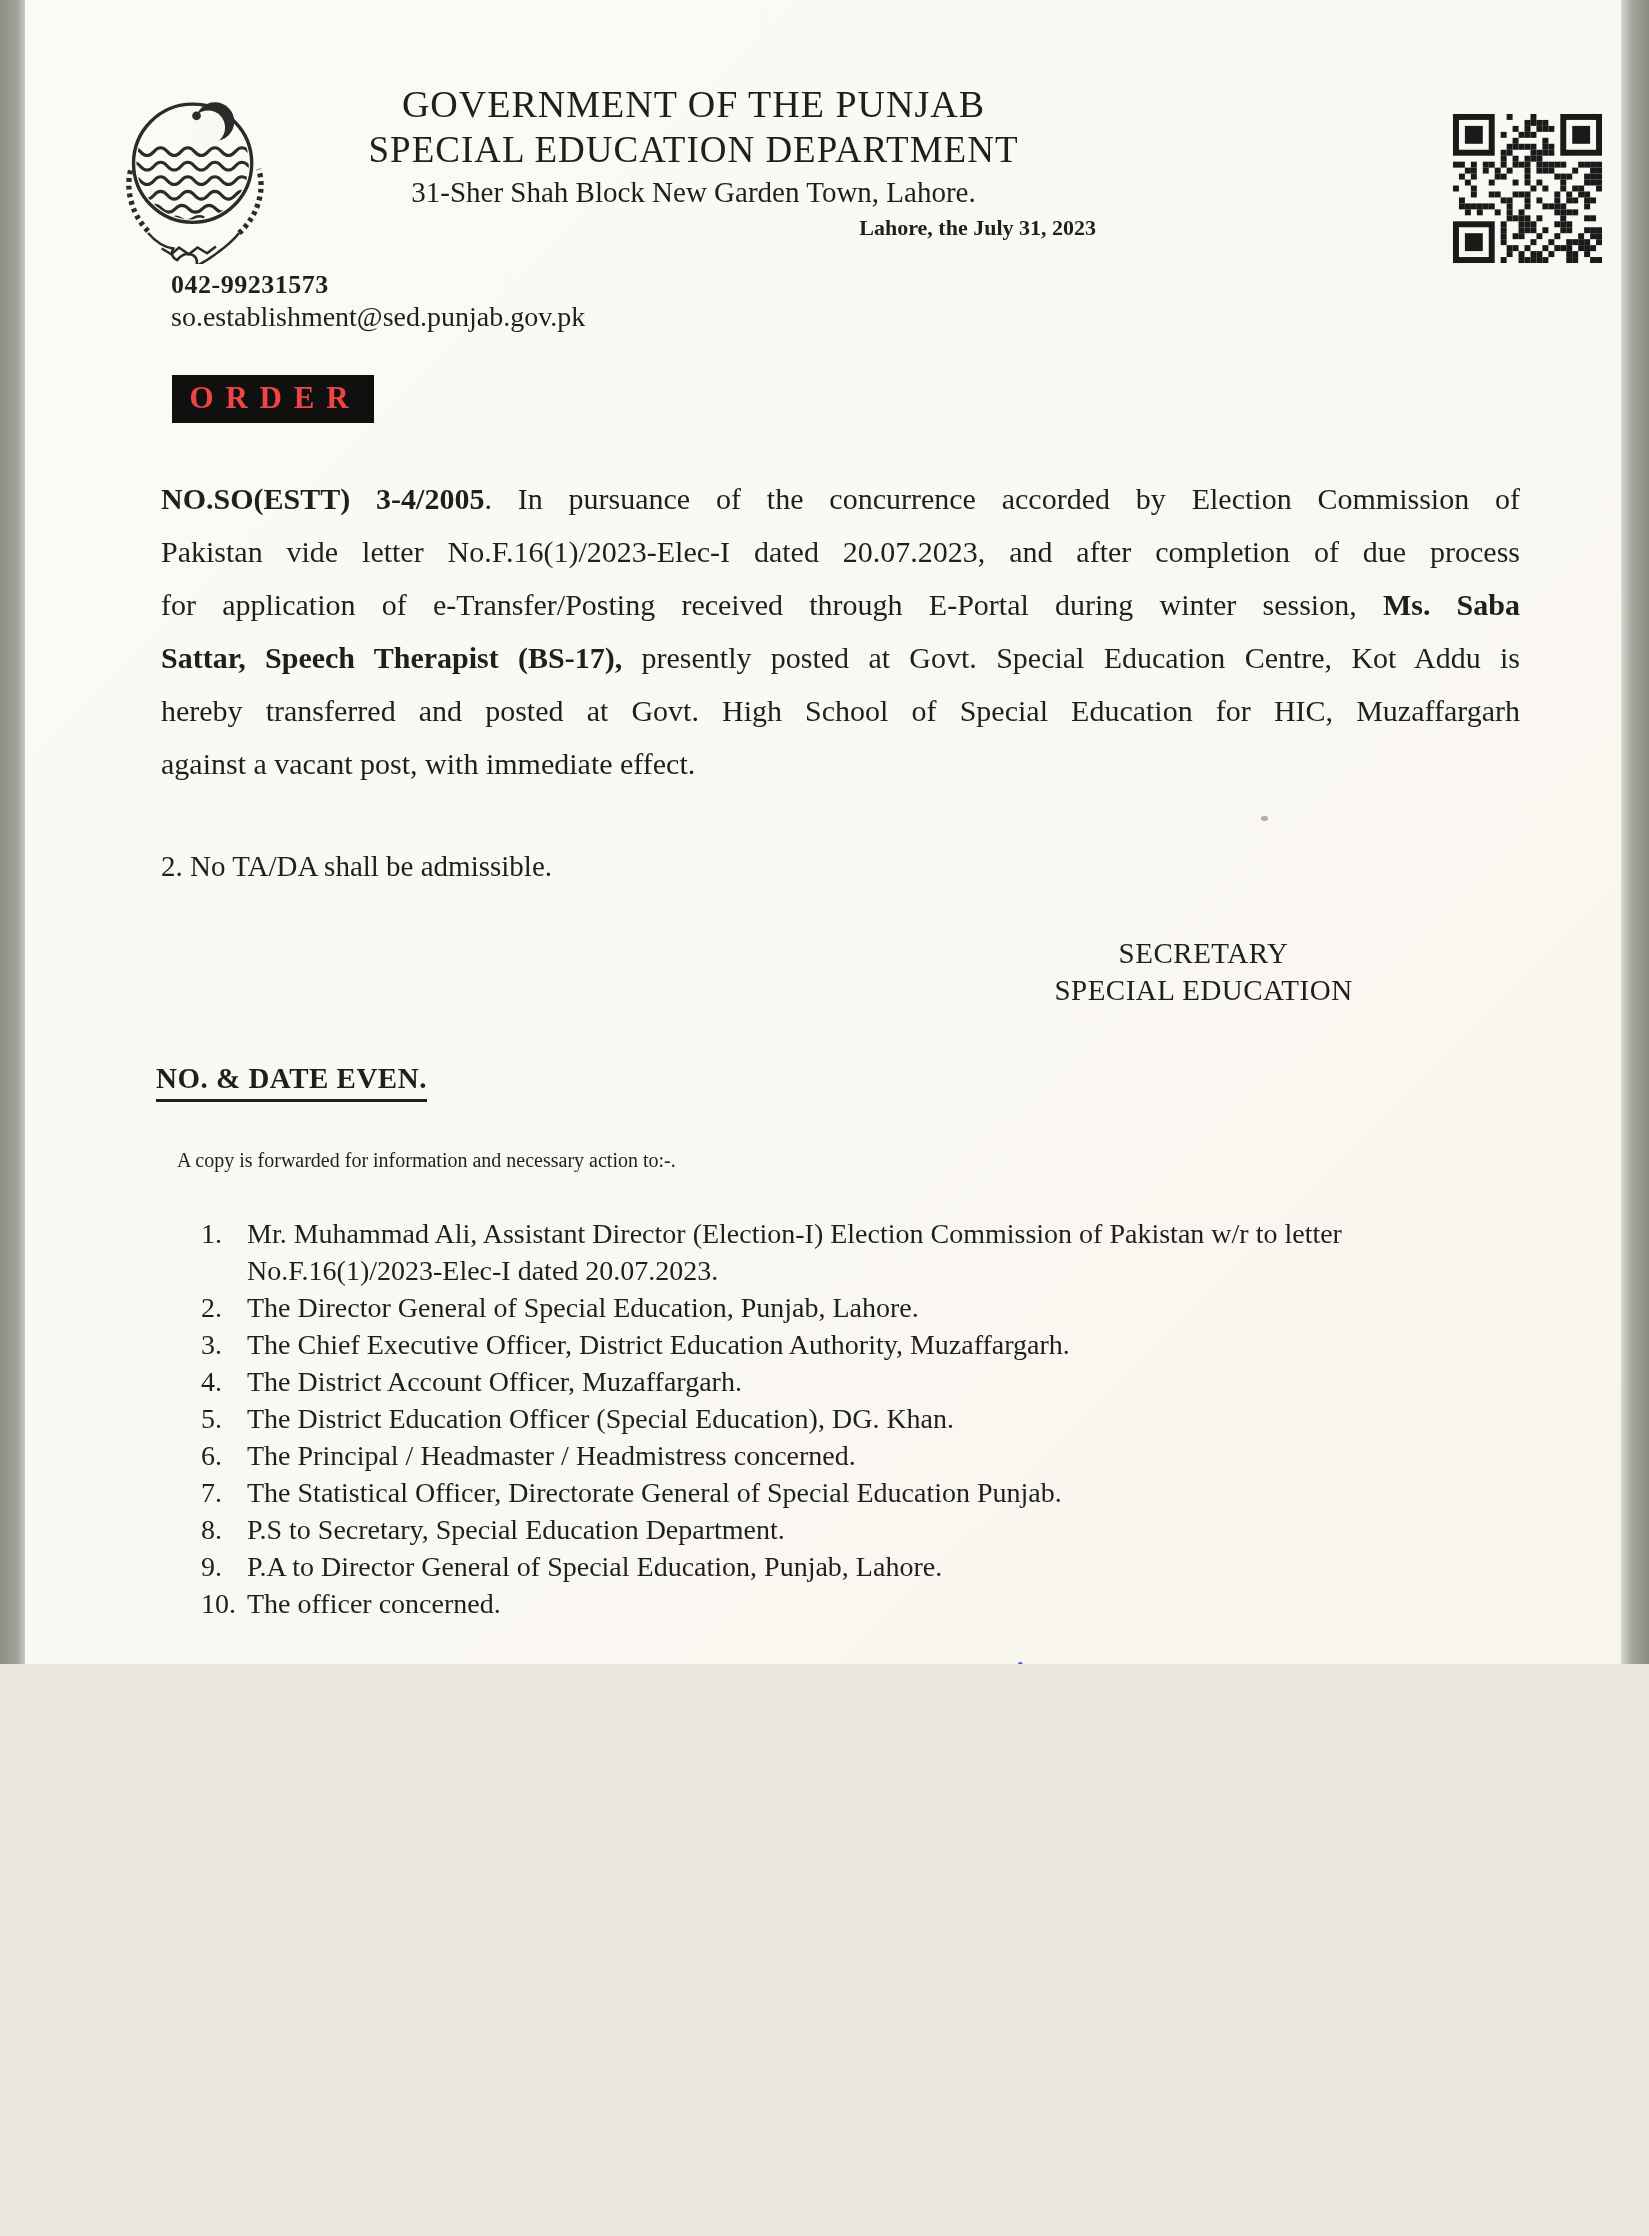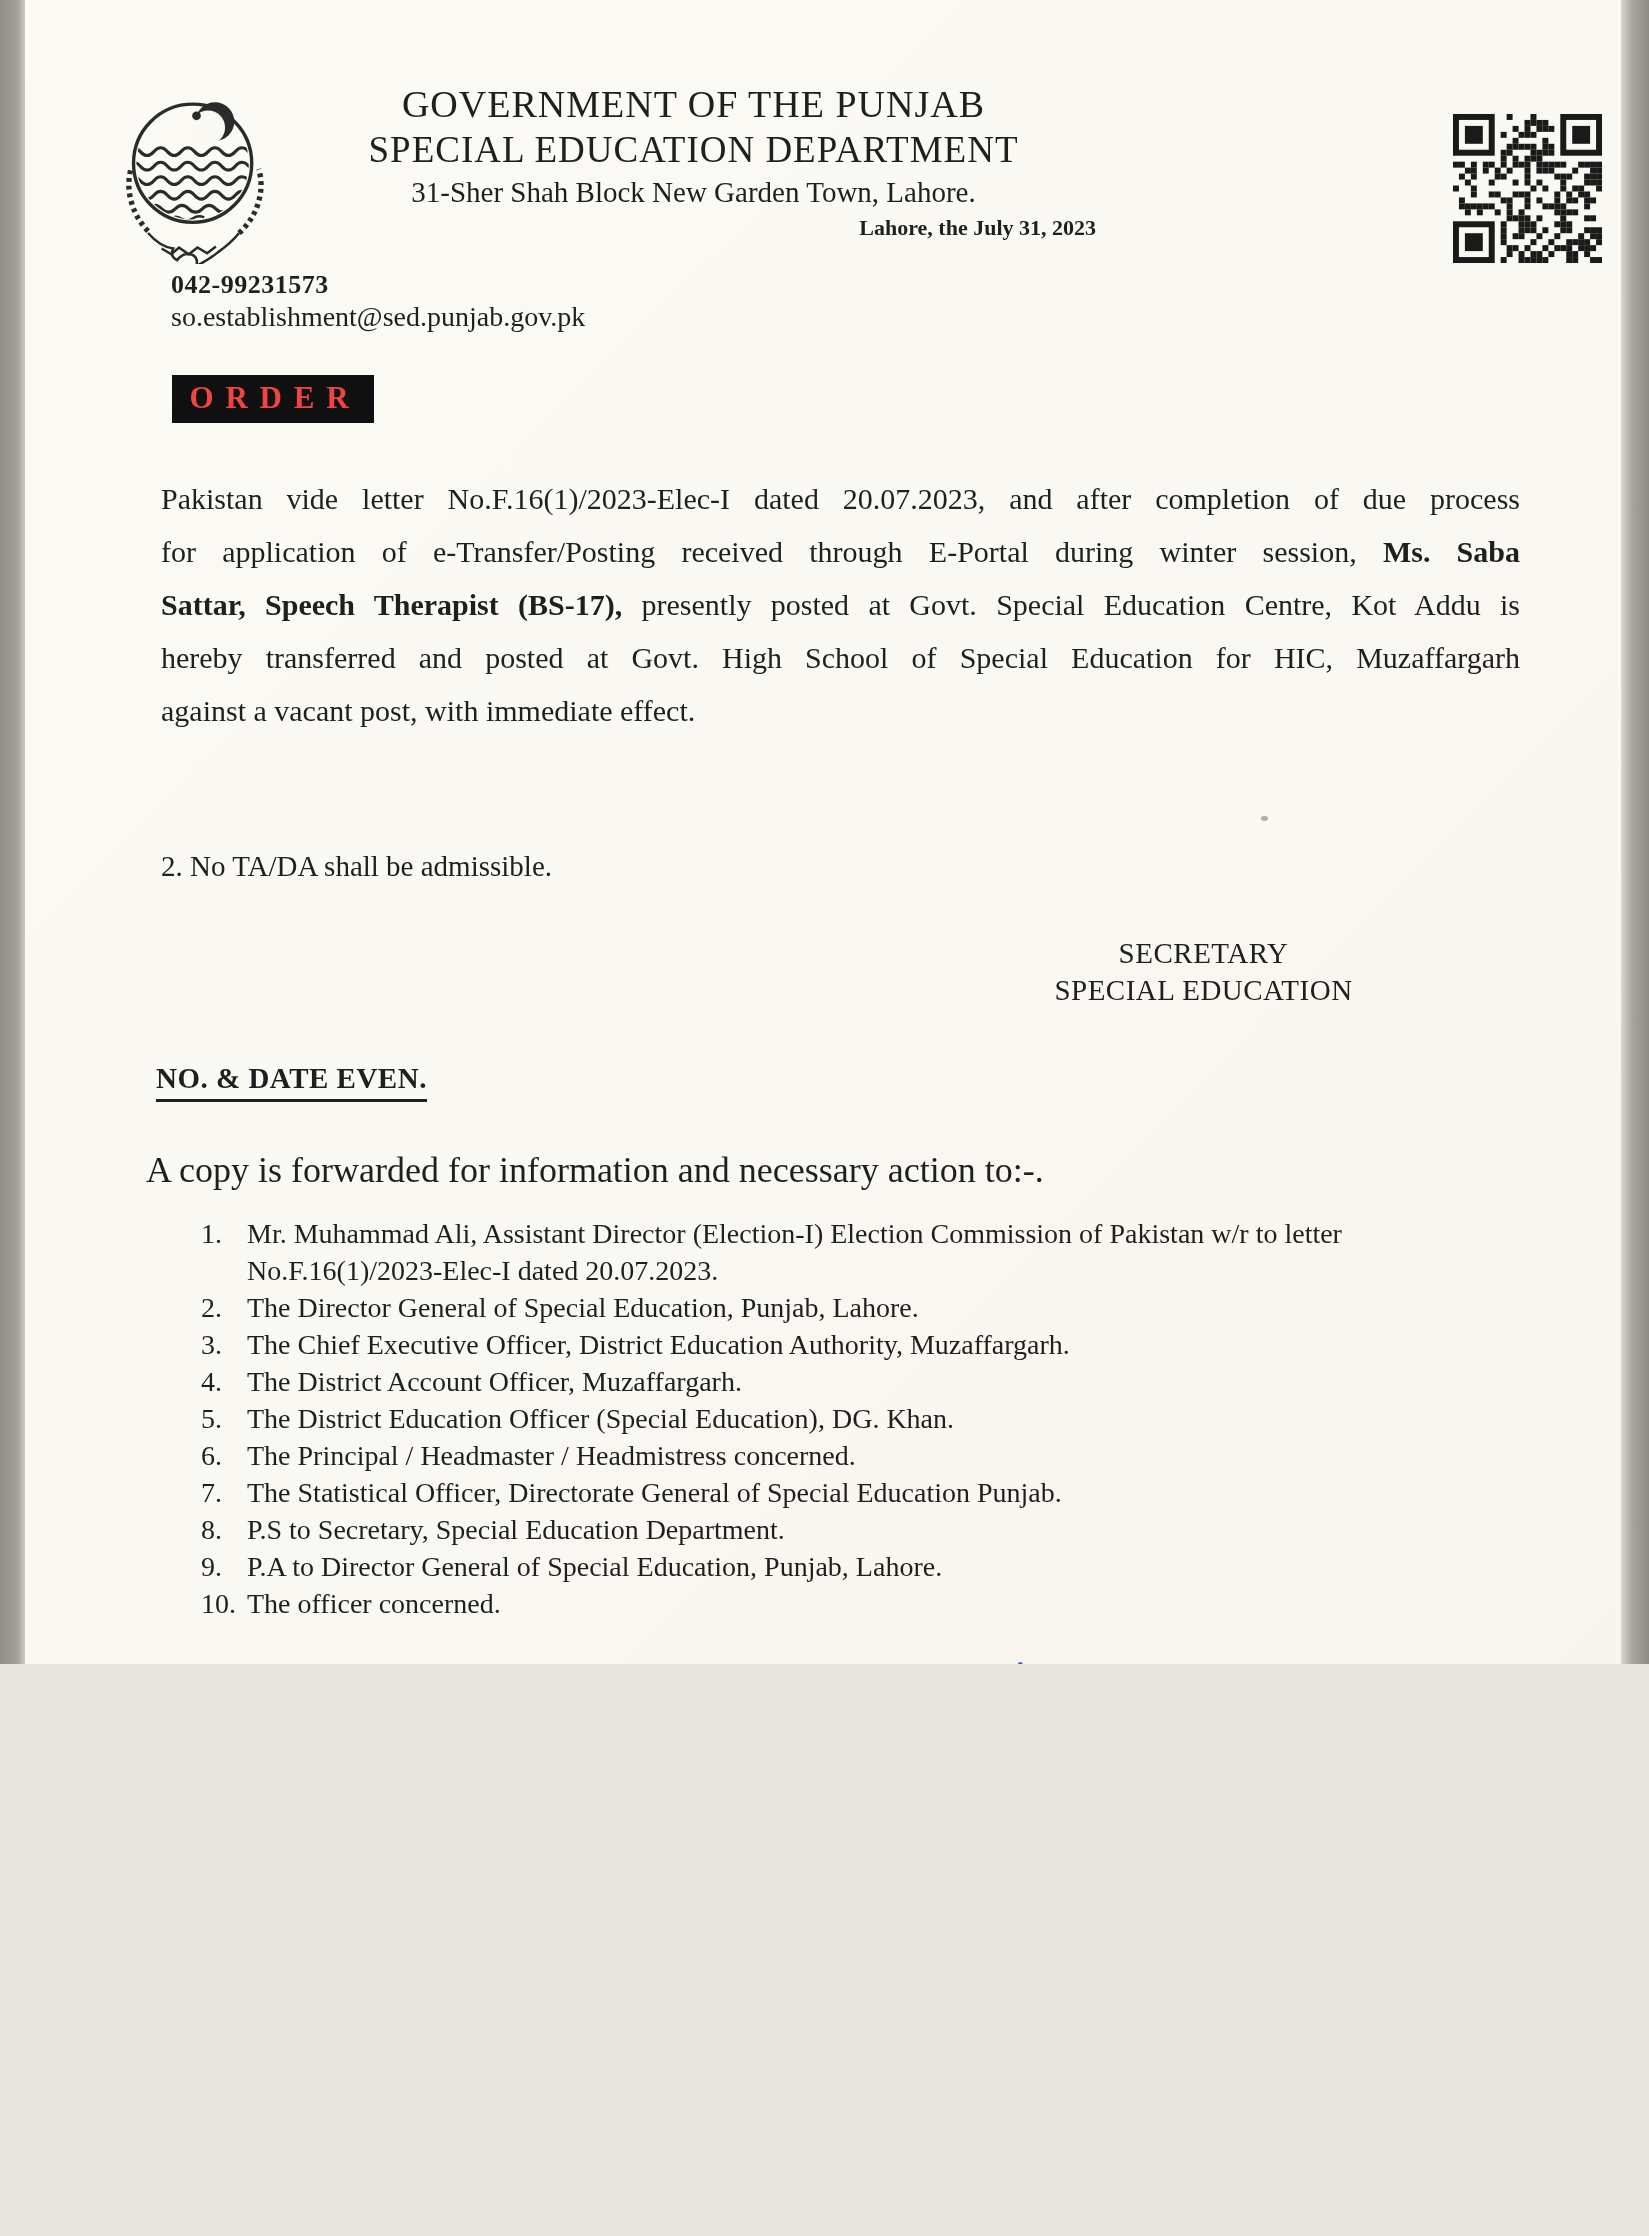--- a/index.html
+++ b/index.html
@@ -33,21 +33,21 @@
   .order-body{left:161px;top:472px;width:1359px;font-size:30px;}
   .bline{height:53px;line-height:53px;white-space:normal;
     text-align:justify;text-align-last:justify;}
   .bline.last{text-align:left;text-align-last:left;}
   .bline b{font-weight:bold;}
   .para2{left:161px;top:850px;font-size:29px;}
   .sig-top{left:990px;top:935px;width:427px;text-align:center;
     font-weight:normal;font-size:29px;line-height:37px;letter-spacing:0.5px;}
   .ref-head{left:156px;top:1062px;font-size:29px;font-weight:bold;
     border-bottom:3.4px solid #1f1f1f;padding-bottom:3.9px;letter-spacing:0.5px;}
-  .copy-line{left:146px;top:1149px;font-size:36px;}
+  .copy-line{left:177px;top:1149px;font-size:20px;}
   
   .recipients{left:201px;top:1215px;width:1325px;font-size:28px;}
   .rrow{display:flex;align-items:flex-start;}
   .rrow .num{flex:0 0 46px;line-height:37px;}
   .rrow .txt{flex:1 1 auto;line-height:37px;}
   
   .sig-name{left:893px;top:1805px;width:514px;text-align:center;
     font-weight:bold;font-size:30px;line-height:39px;z-index:2;}
   .signature-svg{left:966px;top:1643px;z-index:3;}
   .speck{width:6.8px;height:4.9px;border-radius:50%;background:#8a6a52;opacity:.55;}
@@ -311,20 +311,21 @@
       <rect x="9.230769230769232" y="120.00000000000001" width="30.76923076923077" height="30.76923076923077" fill="#faf8f2"></rect>
       <rect x="15.384615384615385" y="126.15384615384616" width="18.461538461538463" height="18.461538461538463" fill="#1a1a1a"></rect>
     </svg>
 
   <div class="abs phone">042-99231573</div>
   <div class="abs email">so.establishment@sed.punjab.gov.pk</div>
 
   <div class="abs order-box">ORDER</div>
 
   <div class="abs order-body" id="order-body">
+      <div class="bline"><b>NO.SO(ESTT) 3-4/2005</b><span>. In pursuance of the concurrence accorded by Election Commission of</span></div>
       <div class="bline"><span>Pakistan vide letter No.F.16(1)/2023-Elec-I dated 20.07.2023, and after completion of due process</span></div>
       <div class="bline"><span>for application of e-Transfer/Posting received through E-Portal during winter session, </span><b>Ms. Saba</b></div>
       <div class="bline"><b>Sattar, Speech Therapist (BS-17),</b><span> presently posted at Govt. Special Education Centre, Kot Addu is</span></div>
       <div class="bline"><span>hereby transferred and posted at Govt. High School of Special Education for HIC, Muzaffargarh</span></div>
       <div class="bline last"><span>against a vacant post, with immediate effect.</span></div>
     </div>
 
   <div class="abs para2">2. No TA/DA shall be admissible.</div>
 
   <div class="abs sig-top">

